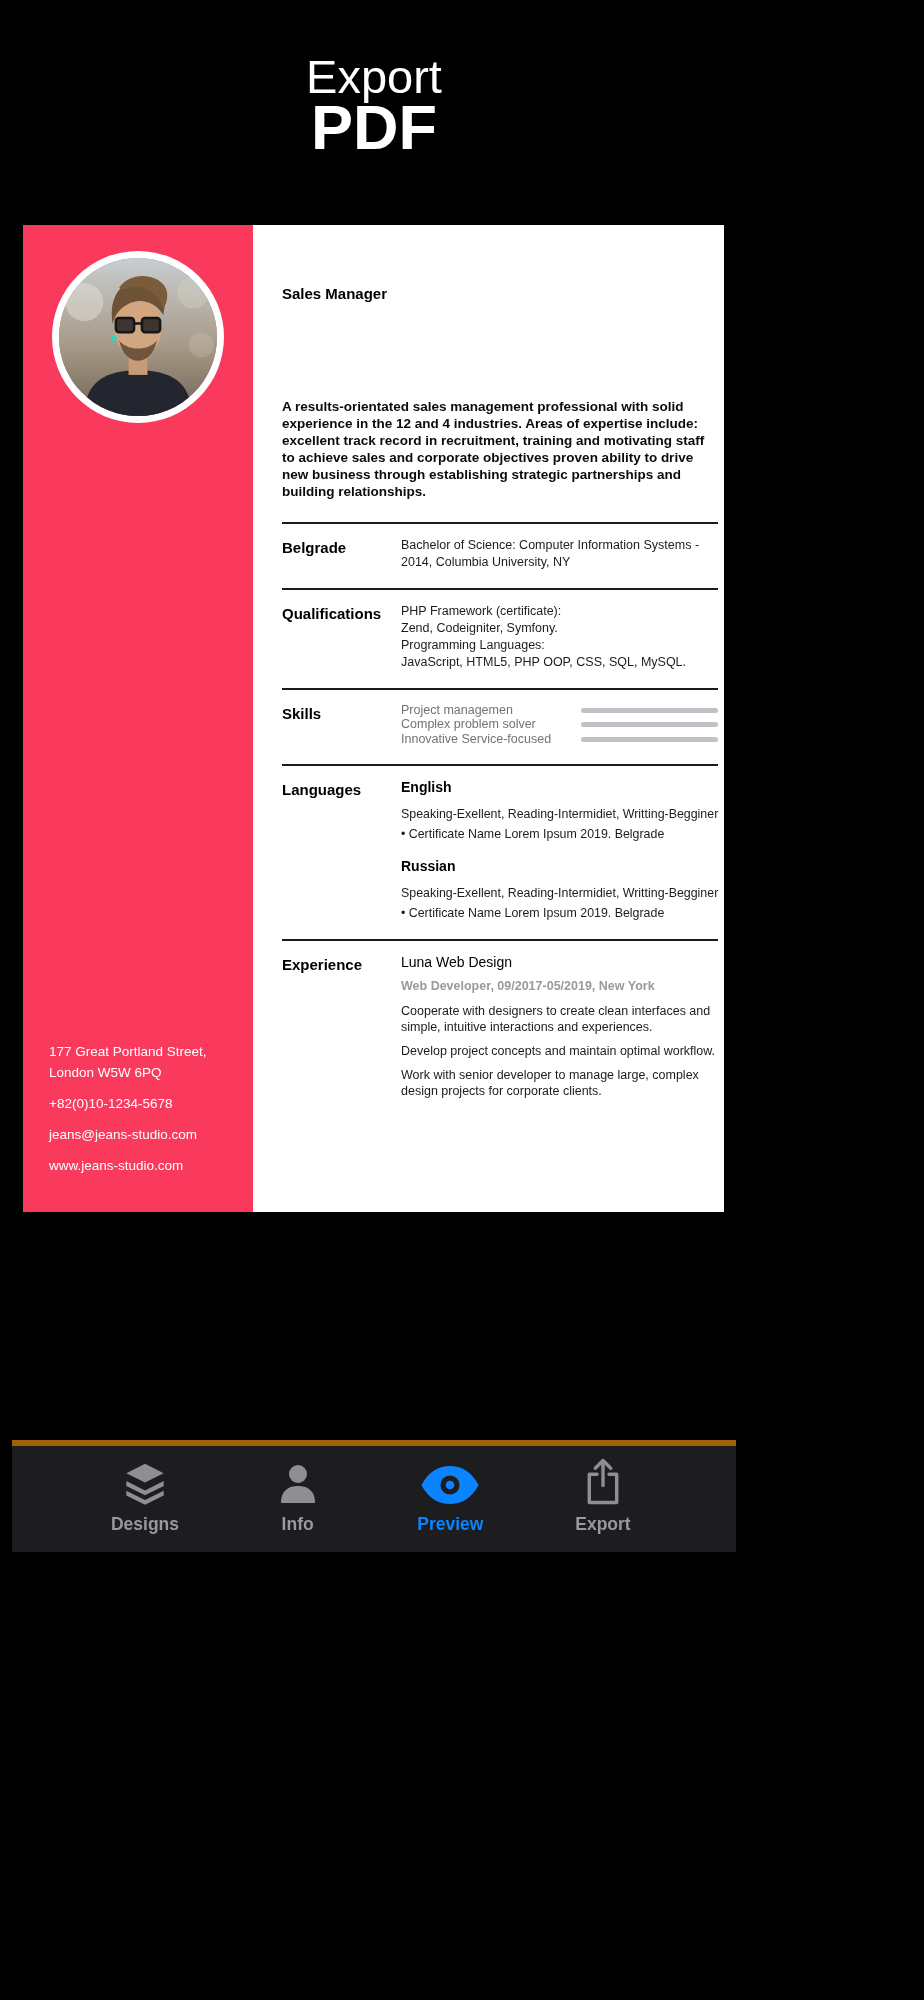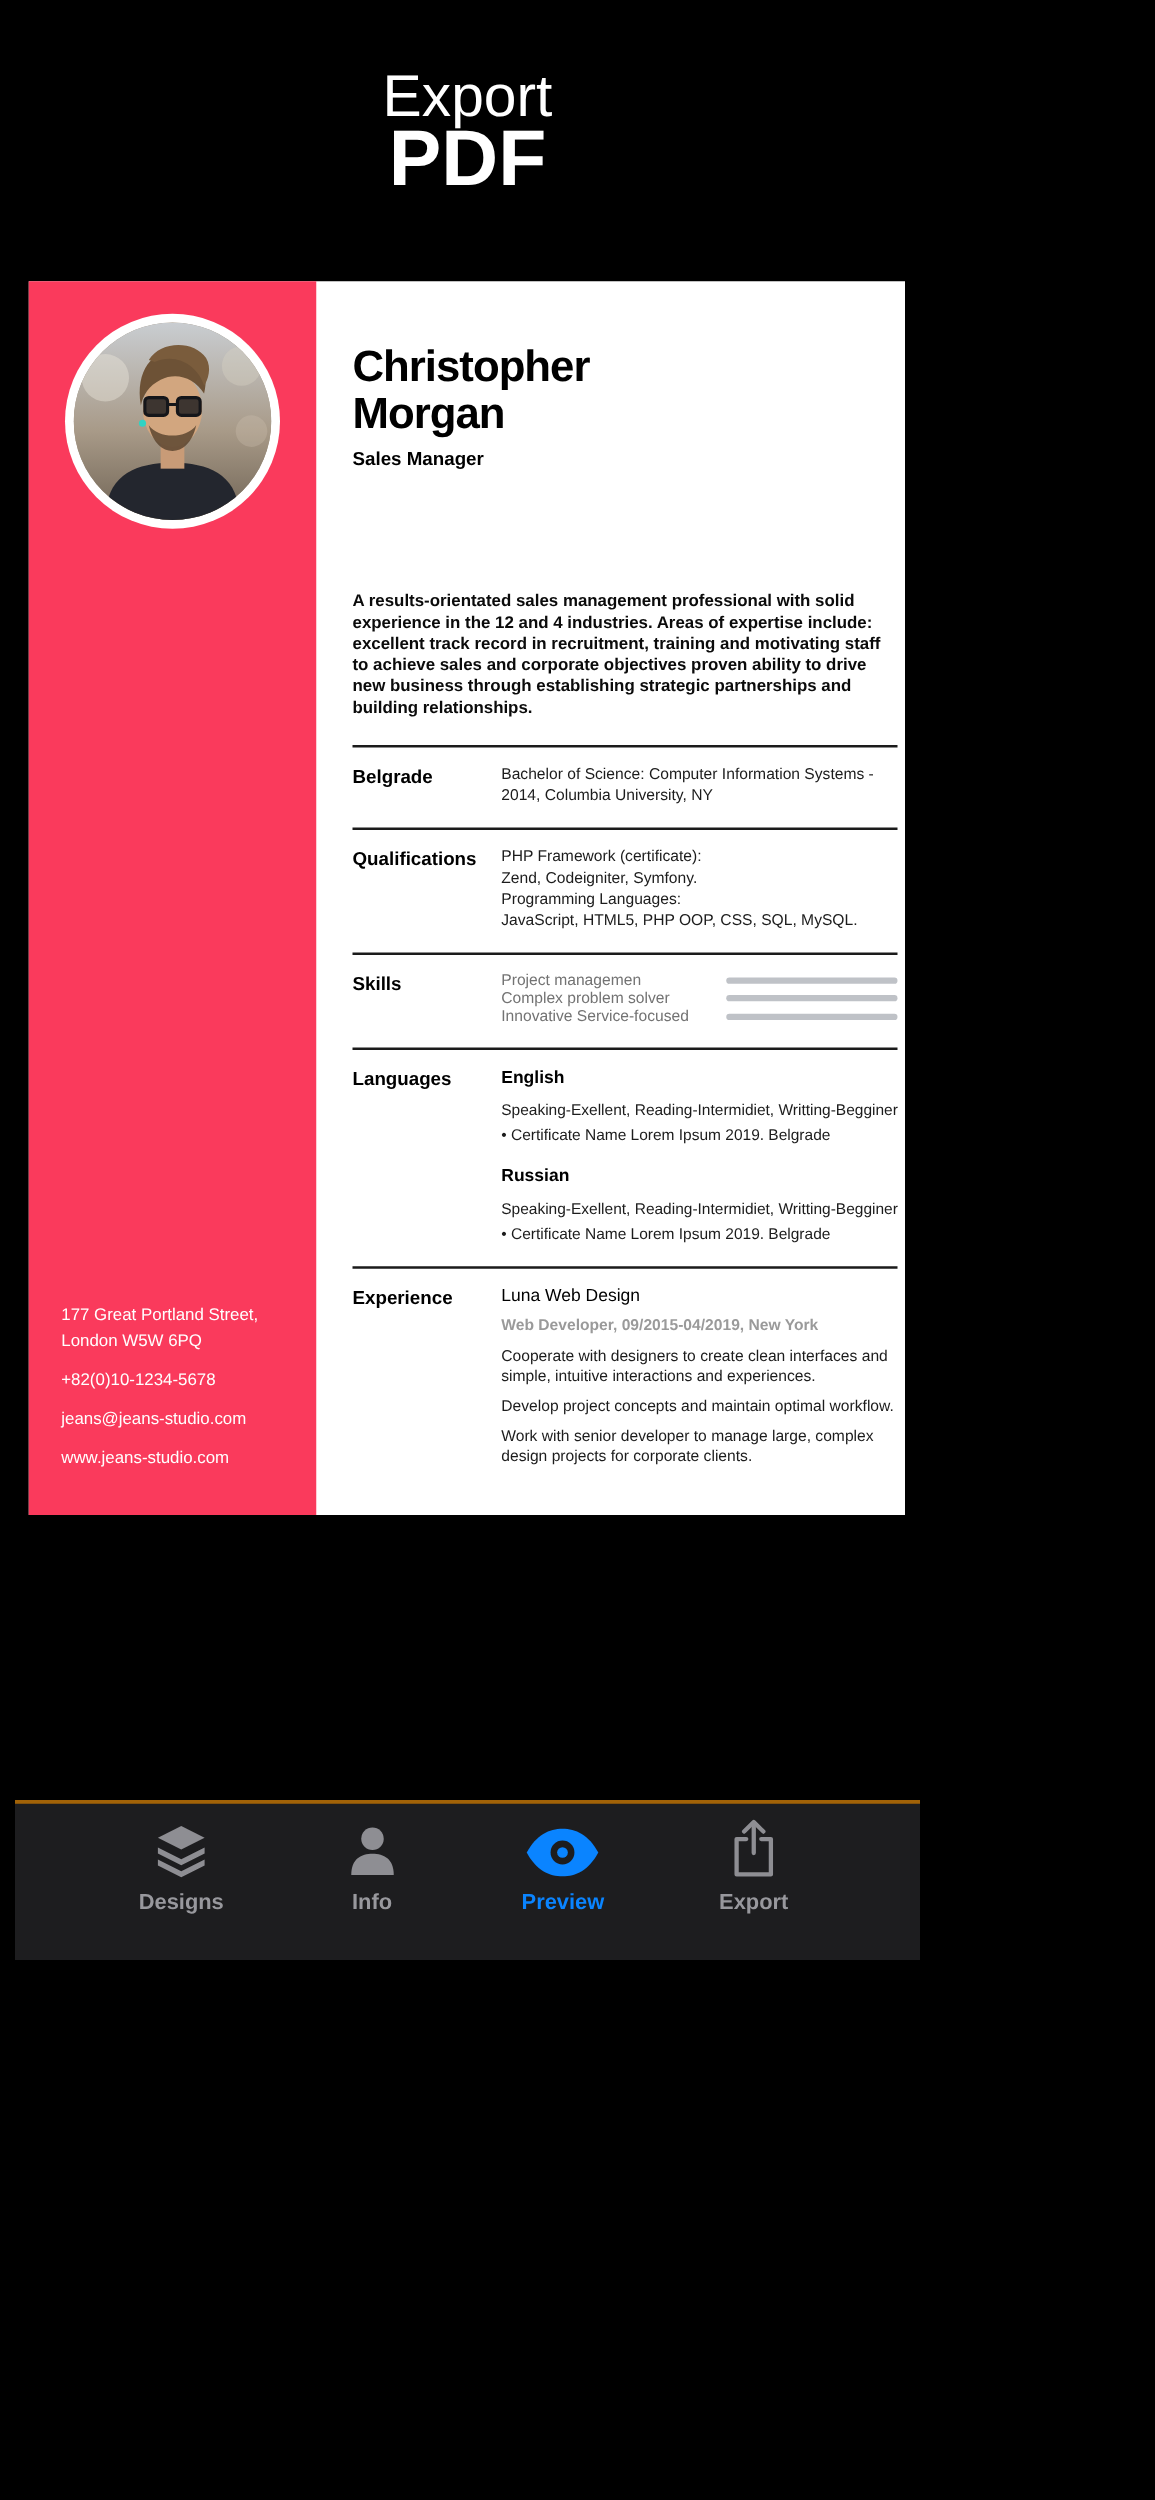--- a/index.html
+++ b/index.html
@@ -41,21 +41,21 @@
   .lang-name { font-size:14px; font-weight:700; color:#000; }
   .lang-detail { margin-top:10px; font-size:12.4px; color:#1c1c1c; white-space:nowrap; }
   .lang-cert { margin-top:3px; font-size:12.4px; color:#1c1c1c; }
   .lang-block + .lang-block { margin-top:15px; }
 
   .exp-company { font-size:14px; font-weight:400; color:#000; }
   .exp-role { margin-top:7px; font-size:12.5px; font-weight:700; color:#9a9a9a; }
   .exp-para { margin-top:8px; font-size:12.5px; line-height:16px; color:#1c1c1c; }
 
   
-  .tabbar { position:absolute; left:0; top:1440px; width:724px; height:128px; background:#1D1D1F; border-top:3px solid #a16207; }
+  .tabbar { position:absolute; left:0; top:1440px; width:724px; height:112px; background:#1D1D1F; border-top:6px solid #a16207; }
   .tabs { display:flex; justify-content:space-between; padding:12px 78px 0; }
   .tab { display:flex; flex-direction:column; align-items:center; width:110px; cursor:pointer; }
   .tab .icon { height:48px; display:flex; align-items:flex-end; justify-content:center; }
   .tab .label { margin-top:8px; font-size:17.5px; font-weight:700; color:#98989D; }
   .tab.active .label { color:#0A84FF; }
   .tab svg .gfill { fill:#8E8E93; }
   .tab svg .gstroke { stroke:#8E8E93; }
 </style>
 </head>
 <body>
@@ -109,24 +109,20 @@
             <div>177 Great Portland Street,</div>
             <div>London W5W 6PQ</div>
           </div>
           <div class="item">+82(0)10-1234-5678</div>
           <div class="item">jeans@jeans-studio.com</div>
           <div class="item">www.jeans-studio.com</div>
         </div>
       </div>
 
       <div class="main">
-        <div class="name">
-          <div>Christopher</div>
-          <div>Morgan</div>
-        </div>
         <div class="jobtitle">Sales Manager</div>
         <div class="summary">A results-orientated sales management professional with solid experience in the 12 and 4 industries. Areas of expertise include: excellent track record in recruitment, training and motivating staff to achieve sales and corporate objectives proven ability to drive new business through establishing strategic partnerships and building relationships.</div>
 
         <div class="sections">
 
           <div class="section">
             <div class="sec-label">Belgrade</div>
             <div class="sec-body">Bachelor of Science: Computer Information Systems - 2014, Columbia University, NY</div>
           </div>
 
@@ -171,21 +167,21 @@
                 <div class="lang-detail">Speaking-Exellent, Reading-Intermidiet, Writting-Begginer</div>
                 <div class="lang-cert">• Certificate Name Lorem Ipsum 2019. Belgrade</div>
               </div>
             </div>
           </div>
 
           <div class="section">
             <div class="sec-label">Experience</div>
             <div class="sec-body">
               <div class="exp-company">Luna Web Design</div>
-              <div class="exp-role">Web Developer, 09/2015-04/2019, New York</div>
+              <div class="exp-role">Web Developer, 09/2017-05/2019, New York</div>
               <div class="exp-para">Cooperate with designers to create clean interfaces and simple, intuitive interactions and experiences.</div>
               <div class="exp-para">Develop project concepts and maintain optimal workflow.</div>
               <div class="exp-para">Work with senior developer to manage large, complex design projects for corporate clients.</div>
             </div>
           </div>
 
         </div>
       </div>
     </div>
 

